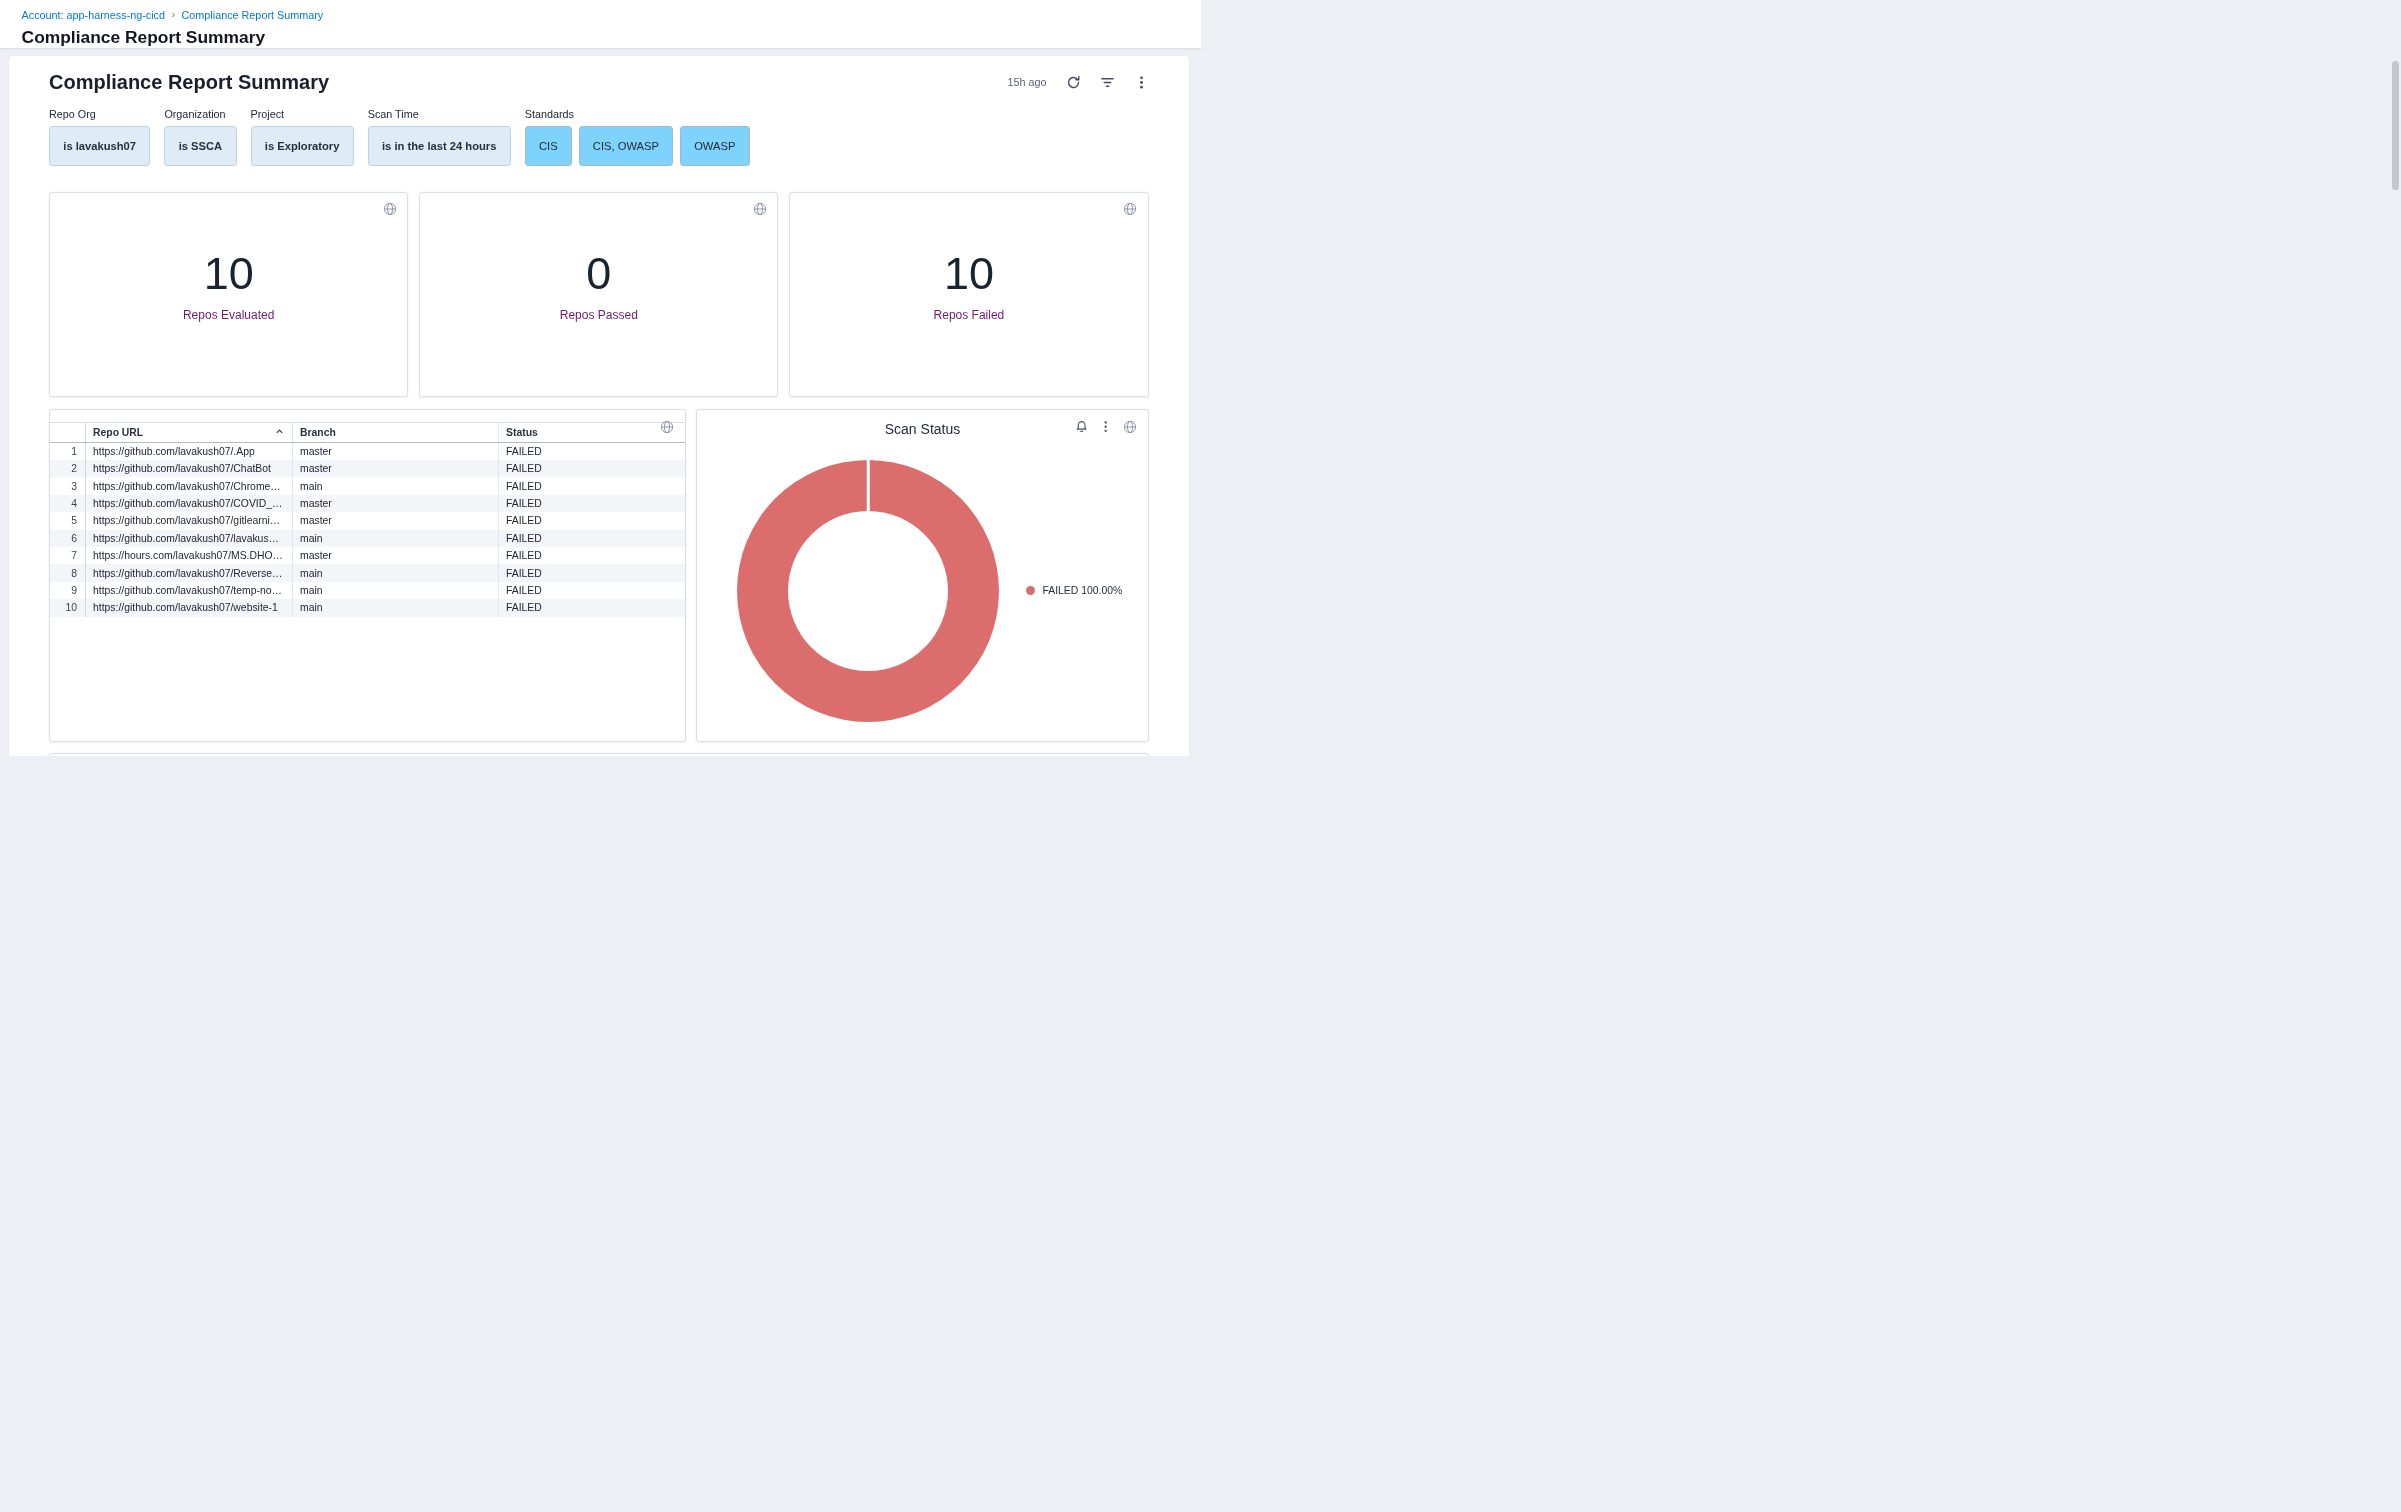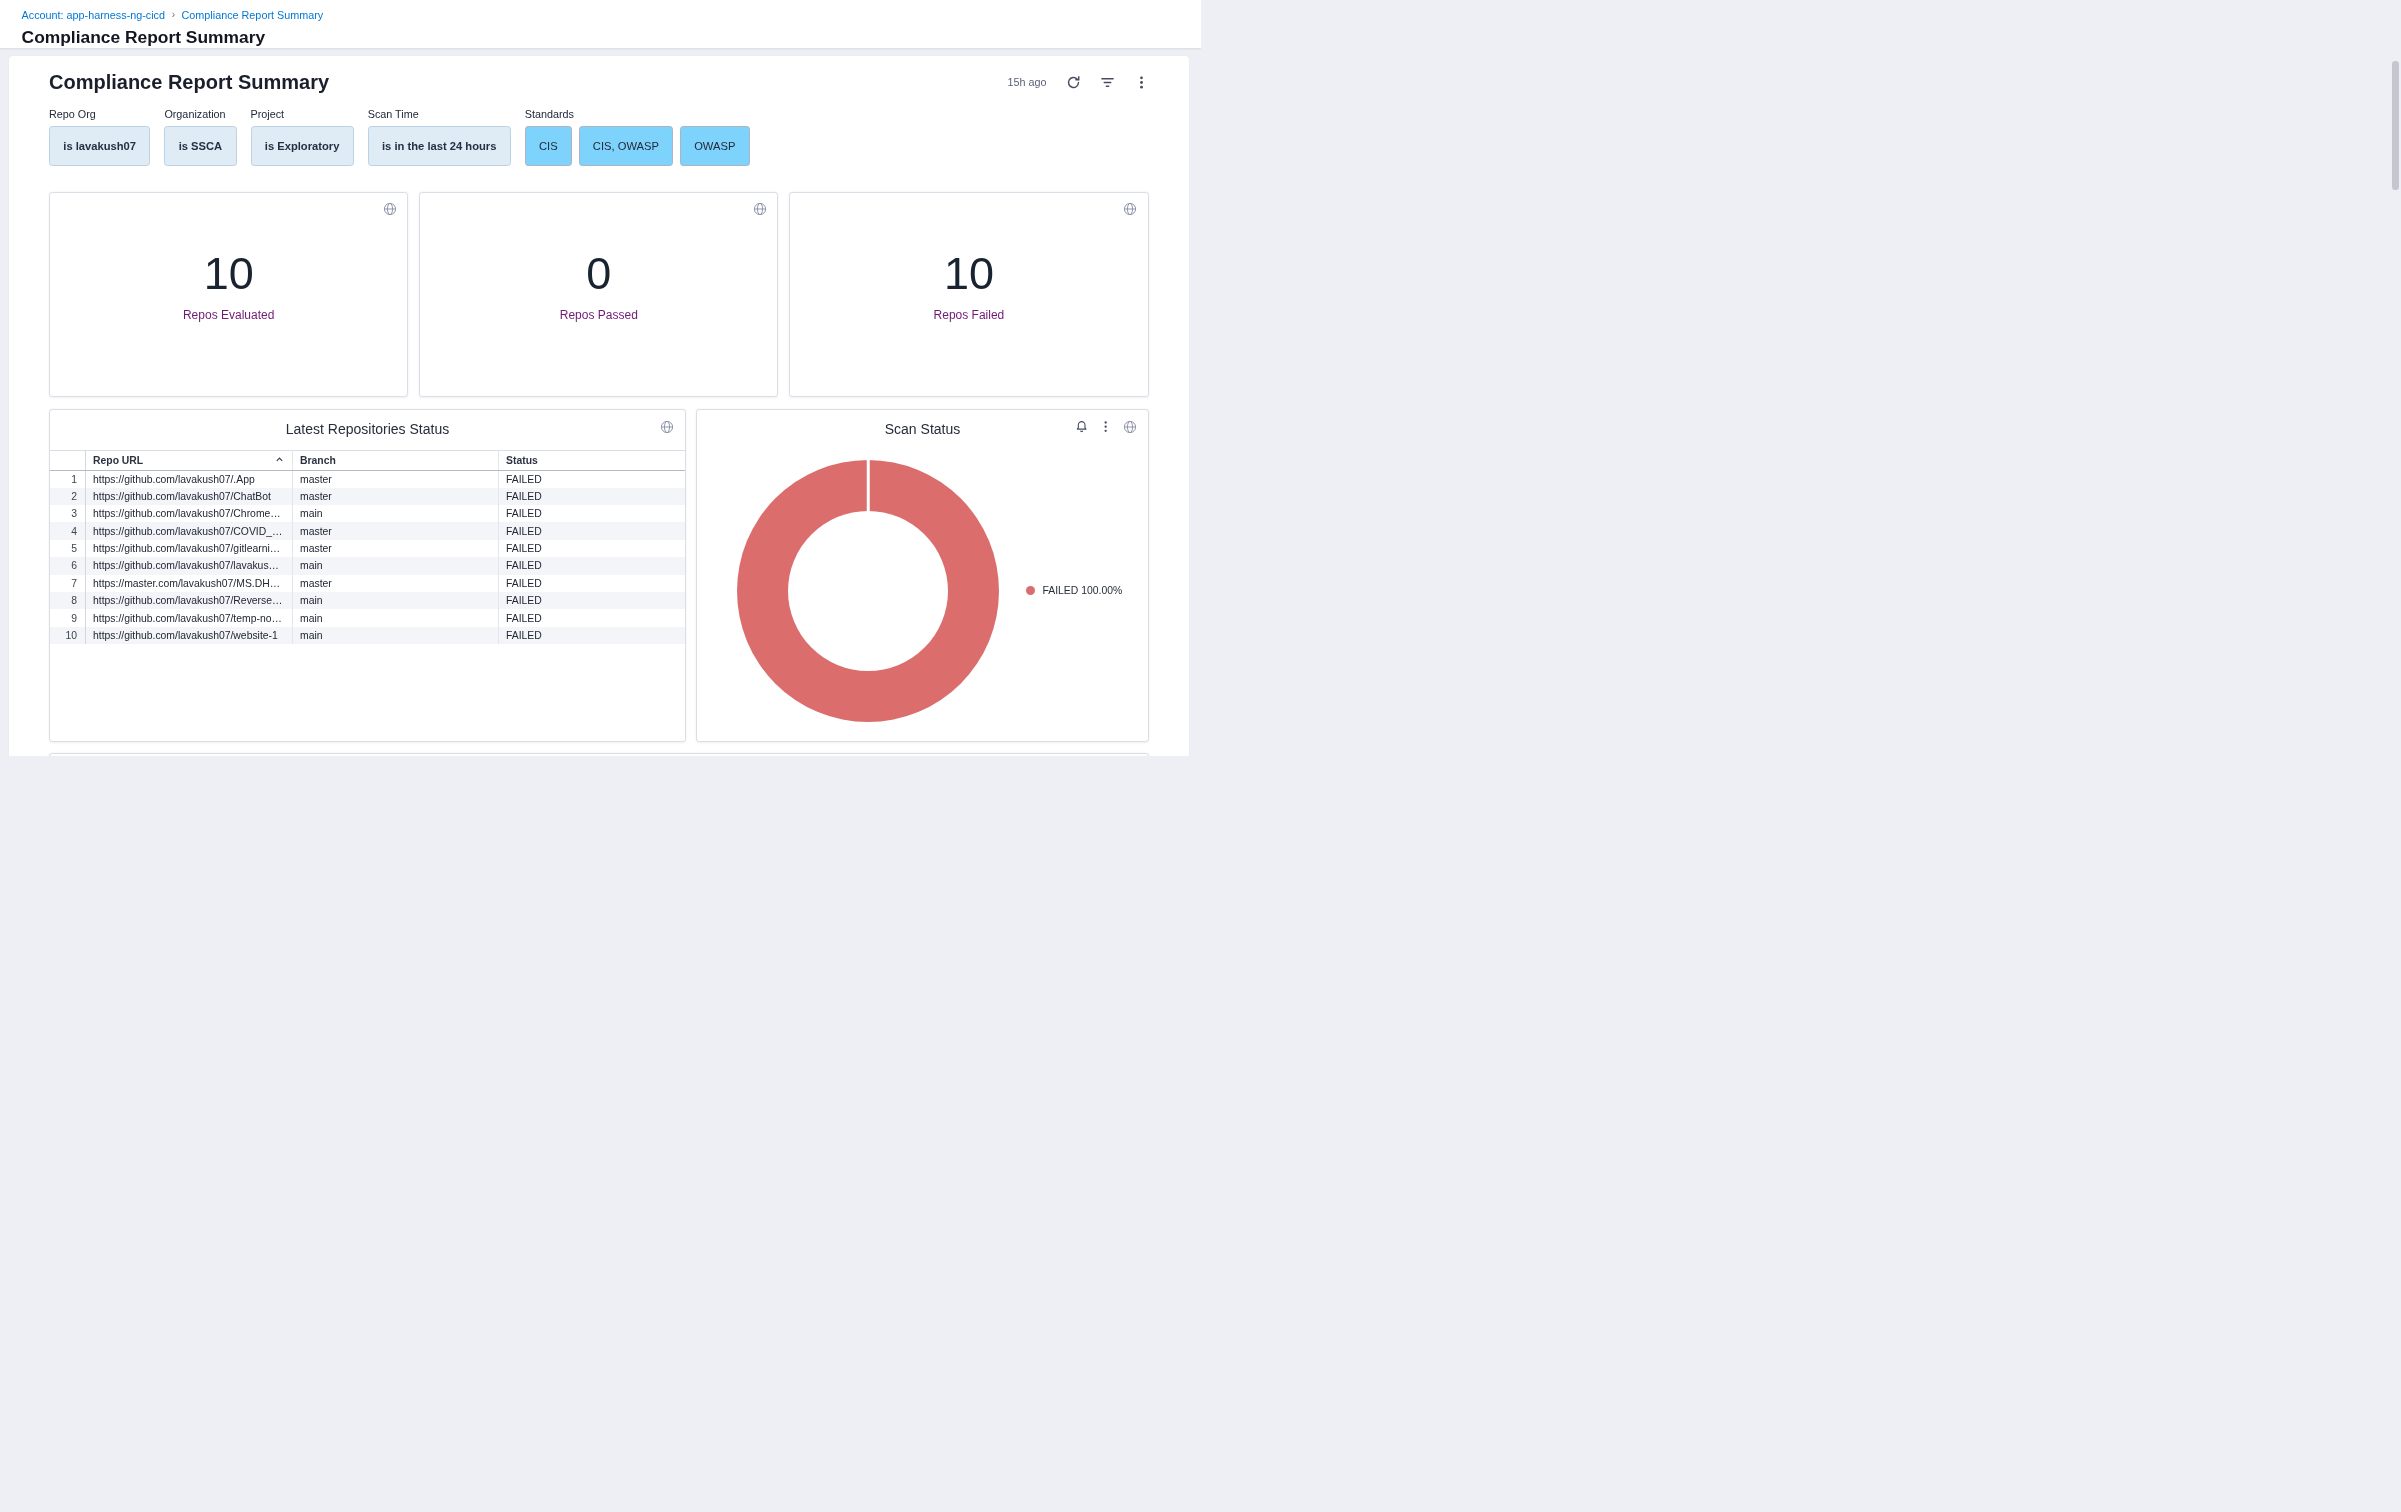--- a/index.html
+++ b/index.html
@@ -216,21 +216,20 @@
           </svg>
         </button>
         <div class="tile-value">10</div>
         <div class="tile-label">Repos Failed</div>
       </div>
     </div>
 
     <div class="bottom-row">
 
       <div class="card">
-        <div class="card-title">Latest Repositories Status</div>
         <div class="card-icons">
           <button class="icon-btn" style="color:#8d92a6;">
             <svg width="14" height="14" viewBox="0 0 16 16" fill="none" stroke="currentColor" stroke-width="1.1">
               <circle cx="8" cy="8" r="6.4"></circle>
                 <ellipse cx="8" cy="8" rx="2.9" ry="6.4"></ellipse>
                 <path d="M1.6 8h12.8"></path>
             </svg>
           </button>
         </div>
         <table class="repo-table">
@@ -287,21 +286,21 @@
               <td>FAILED</td>
             </tr>
             <tr>
               <td class="c-idx">6</td>
               <td>https://github.com/lavakush07/lavakush…</td>
               <td>main</td>
               <td>FAILED</td>
             </tr>
             <tr>
               <td class="c-idx">7</td>
-              <td>https://master.com/lavakush07/MS.DHO…</td>
+              <td>https://hours.com/lavakush07/MS.DHO…</td>
               <td>master</td>
               <td>FAILED</td>
             </tr>
             <tr>
               <td class="c-idx">8</td>
               <td>https://github.com/lavakush07/Reverse-…</td>
               <td>main</td>
               <td>FAILED</td>
             </tr>
             <tr>

